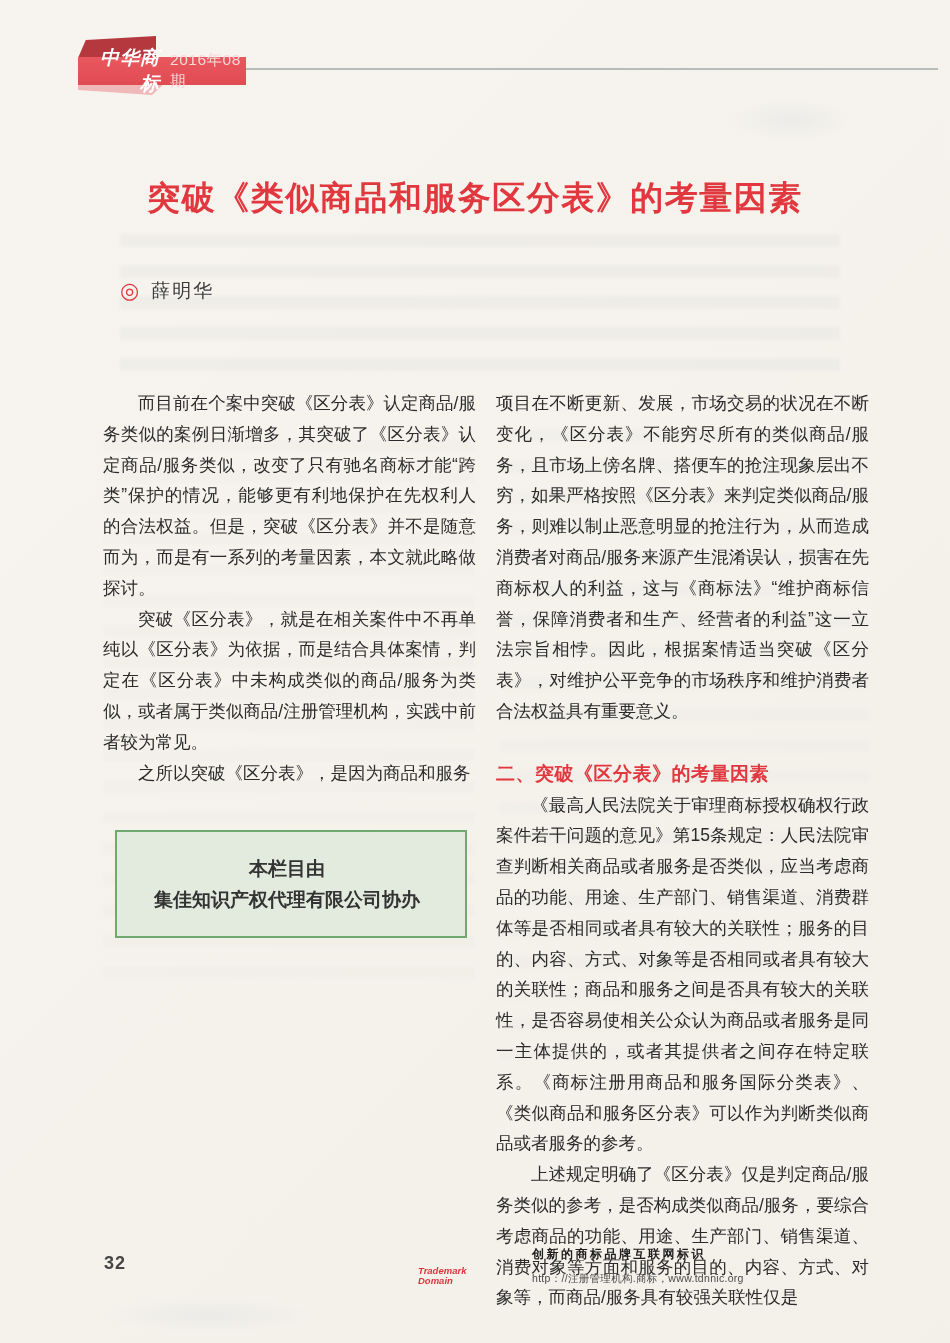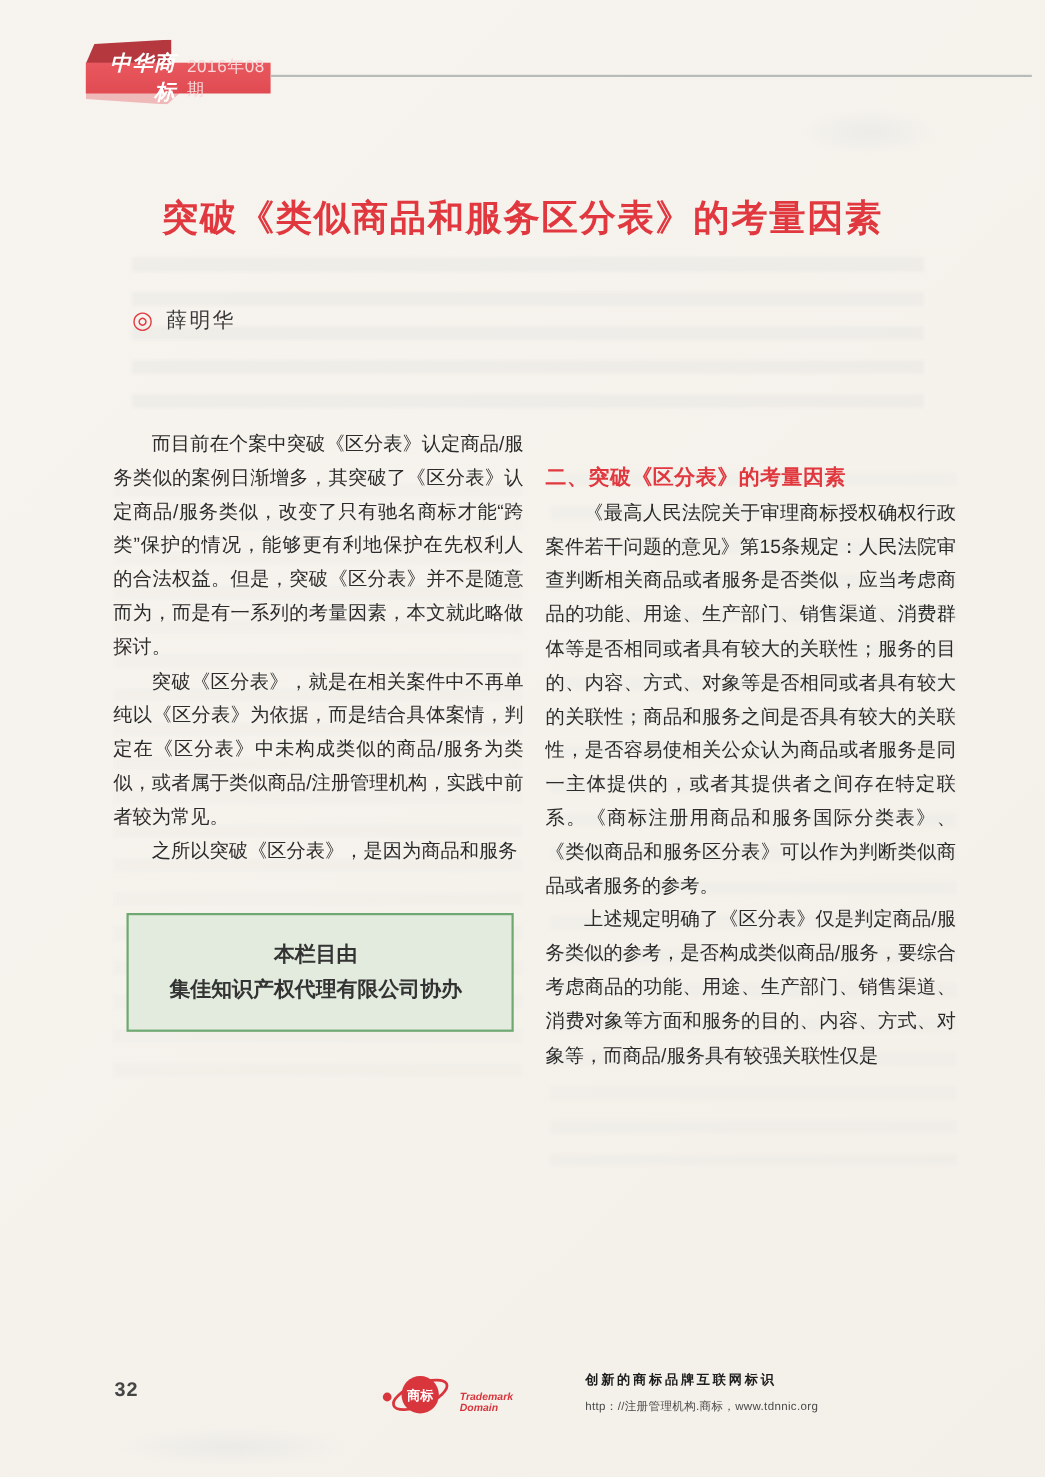--- a/index.html
+++ b/index.html
@@ -90,35 +90,28 @@
 
     <div class="sponsor">
       <div class="sponsor-text">
         <div>本栏目由</div>
         <div>集佳知识产权代理有限公司协办</div>
       </div>
     </div>
   </div>
 
   <div class="col col-right">
+    <p>项目在不断更新、发展，市场交易的状况在不断变化，《区分表》不能穷尽所有的类似商品/服务，且市场上傍名牌、搭便车的抢注现象层出不穷，如果严格按照《区分表》来判定类似商品/服务，则难以制止恶意明显的抢注行为，从而造成消费者对商品/服务来源产生混淆误认，损害在先商标权人的利益，这与《商标法》“维护商标信誉，保障消费者和生产、经营者的利益”这一立法宗旨相悖。因此，根据案情适当突破《区分表》，对维护公平竞争的市场秩序和维护消费者合法权益具有重要意义。</p>
     <p class="sec-head" style="margin-top:32px;">二、突破《区分表》的考量因素</p>
     <p class="indent">《最高人民法院关于审理商标授权确权行政案件若干问题的意见》第15条规定：人民法院审查判断相关商品或者服务是否类似，应当考虑商品的功能、用途、生产部门、销售渠道、消费群体等是否相同或者具有较大的关联性；服务的目的、内容、方式、对象等是否相同或者具有较大的关联性；商品和服务之间是否具有较大的关联性，是否容易使相关公众认为商品或者服务是同一主体提供的，或者其提供者之间存在特定联系。《商标注册用商品和服务国际分类表》、《类似商品和服务区分表》可以作为判断类似商品或者服务的参考。</p>
     <p class="indent">上述规定明确了《区分表》仅是判定商品/服务类似的参考，是否构成类似商品/服务，要综合考虑商品的功能、用途、生产部门、销售渠道、消费对象等方面和服务的目的、内容、方式、对象等，而商品/服务具有较强关联性仅是</p>
   </div>
 
   <div class="page-num">32</div>
 
-  <div class="foot-logo">
-    <svg width="110" height="52" viewBox="0 0 110 52">
-      <circle cx="8" cy="26" r="4" fill="#d9353c"></circle>
-      <circle cx="38" cy="24" r="17" fill="#d9353c"></circle>
-      <ellipse cx="38" cy="24" rx="26" ry="10" fill="none" stroke="#d9353c" stroke-width="2.5" transform="rotate(-22 38 24)"></ellipse>
-      <text x="38" y="29" font-size="12" font-weight="bold" fill="#ffffff" text-anchor="middle" font-family="Liberation Sans, sans-serif">商标</text>
-    </svg>
-  </div>
   <div class="foot-en">
     <div>Trademark</div>
     <div>Domain</div>
   </div>
   <div class="tagline">创新的商标品牌互联网标识</div>
   <div class="urlline">http：//注册管理机构.商标，www.tdnnic.org</div>
 
 </div>
 
 </body></html>

